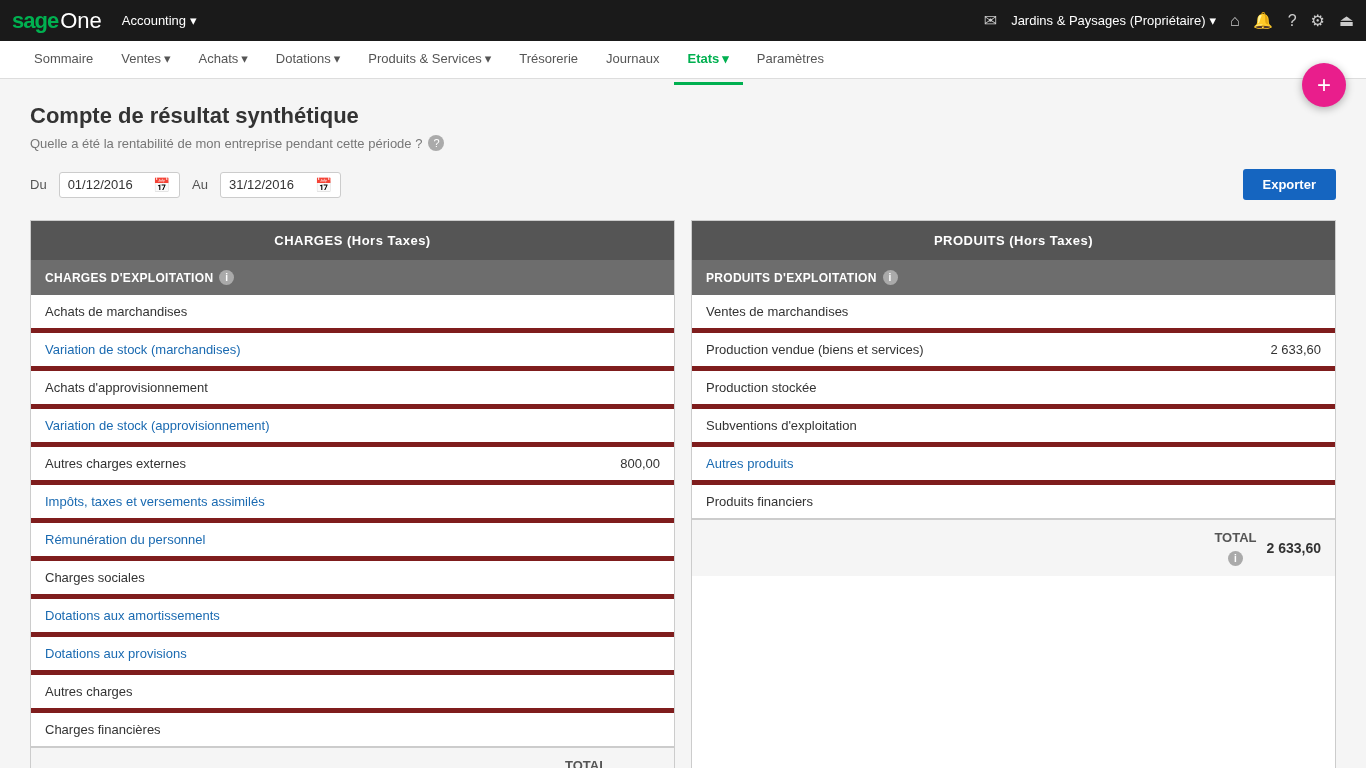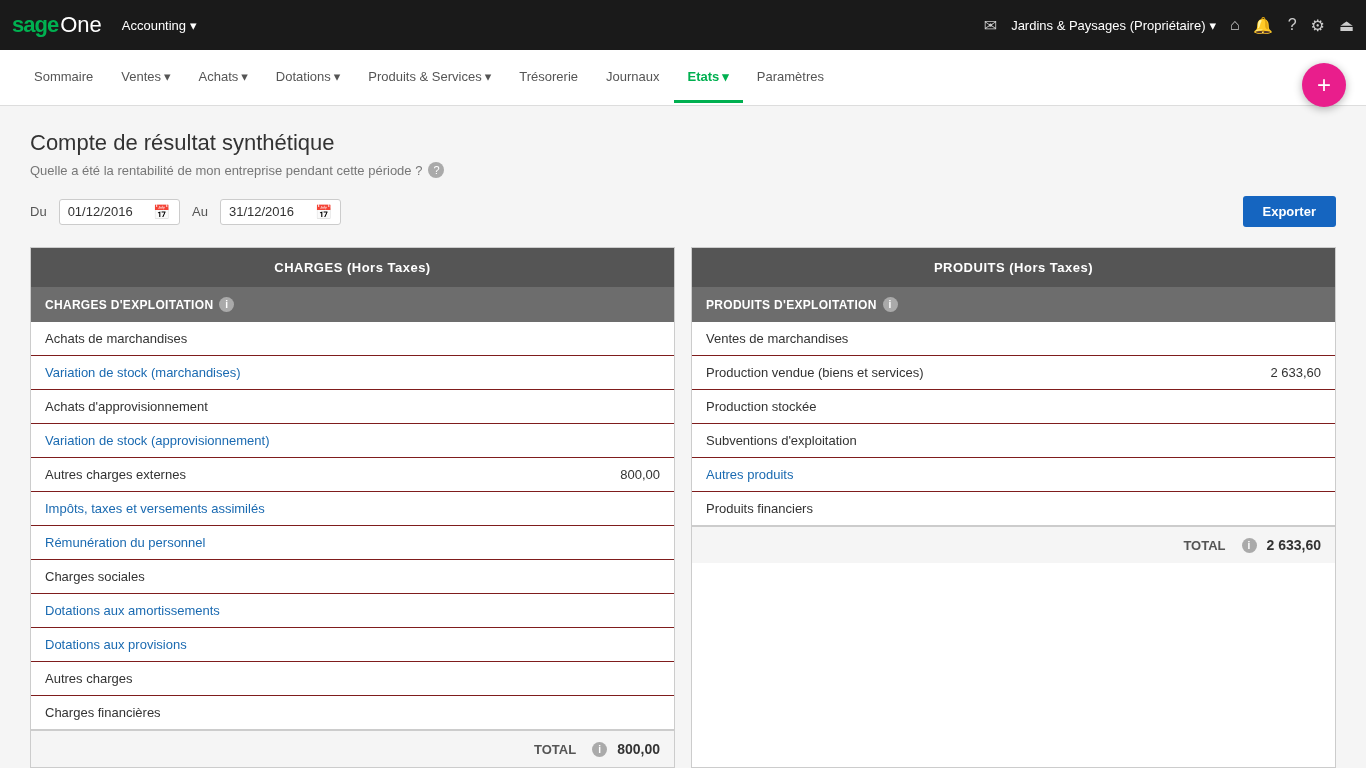--- a/index.html
+++ b/index.html
@@ -1,21 +1,21 @@
 <!DOCTYPE html>
 <html><head>
   <meta charset="utf-8">
   <style>
     * { box-sizing: border-box; margin: 0; padding: 0; }
     body { font-family: 'Segoe UI', Arial, sans-serif; font-size: 13px; background: #f5f5f5; color: #333; }
 
     
     .top-nav {
       background: #1a1a1a;
-      height: 50px;
+      height: 41px;
       display: flex;
       align-items: center;
       padding: 0 12px;
       color: #fff;
     }
     .top-nav .logo {
       display: flex;
       align-items: center;
       margin-right: 12px;
     }
@@ -49,21 +49,21 @@
     .top-icon {
       color: #ccc;
       font-size: 16px;
       cursor: pointer;
     }
 
     
     .main-nav {
       background: #fff;
       border-bottom: 1px solid #ddd;
-      height: 56px;
+      height: 38px;
       display: flex;
       align-items: center;
       padding: 0 20px;
       position: relative;
     }
     .main-nav a {
       text-decoration: none;
       color: #555;
       font-size: 13px;
       padding: 0 14px;
@@ -94,21 +94,21 @@
       border: none;
       z-index: 100;
     }
 
     
     .page-content {
       padding: 24px 30px;
     }
     .page-title {
       font-size: 22px;
-      font-weight: 400;
+      font-weight: 700;
       color: #333;
       margin-bottom: 6px;
     }
     .page-subtitle {
       color: #777;
       font-size: 13px;
       margin-bottom: 18px;
       display: flex;
       align-items: center;
       gap: 6px;
@@ -204,43 +204,44 @@
       justify-content: center;
       font-size: 10px;
       cursor: pointer;
       flex-shrink: 0;
     }
     .table-row {
       display: flex;
       align-items: center;
       justify-content: space-between;
       padding: 9px 14px;
-      border-bottom: 1px solid #7f1d1d;
+      border-bottom: 5px solid #7f1d1d;
       font-size: 13px;
     }
     .table-row:last-child { border-bottom: none; }
     .table-row .row-label { color: #333; }
     .table-row .row-label.link { color: #1a6ab1; cursor: pointer; }
     .table-row .row-value { color: #333; font-weight: 500; white-space: nowrap; }
     .table-footer {
       background: #f5f5f5;
       border-top: 2px solid #ccc;
       padding: 10px 14px;
       display: flex;
       align-items: center;
       justify-content: flex-end;
       gap: 10px;
       font-size: 13px;
       font-weight: 600;
     }
     .total-label {
       display: flex;
       align-items: center;
-      gap: 16px;
+      gap: 6px;
       color: #555;
+      flex-direction: column;
     }
     .total-value { color: #333; font-weight: 700; font-size: 14px; }
   </style>
 </head>
 <body>
 
 <nav class="top-nav">
   <div class="logo">
     <span class="logo-sage">sage</span>
     <span class="logo-one">One</span>

